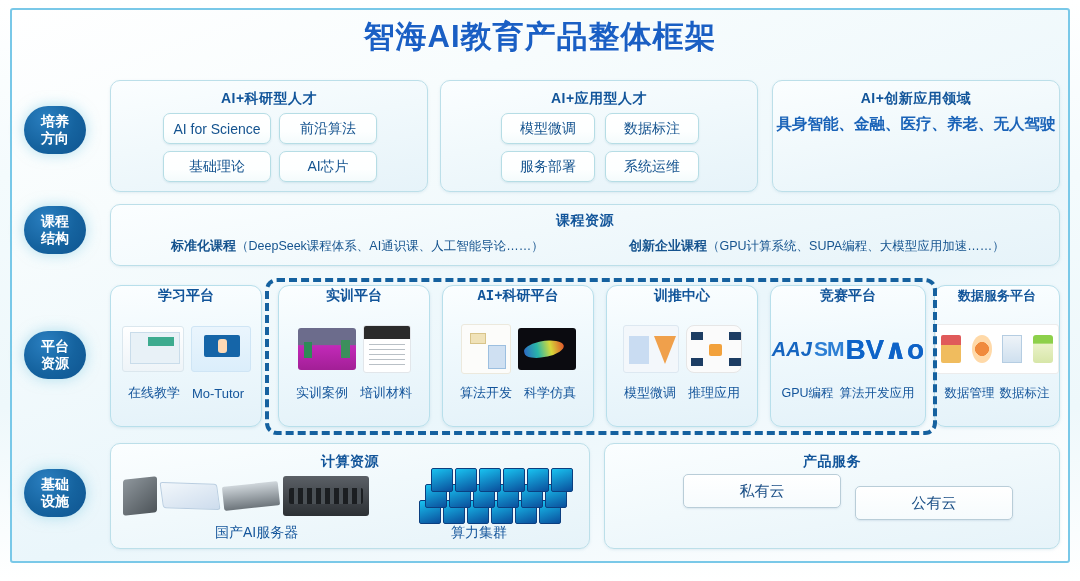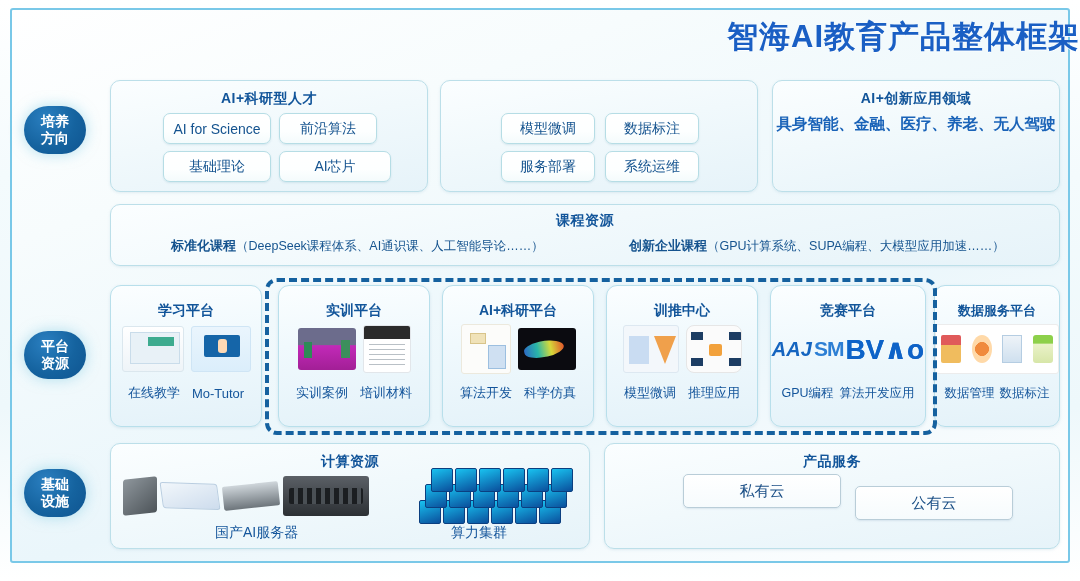--- a/index.html
+++ b/index.html
@@ -18,21 +18,21 @@
     position: absolute;
     left: 10px; top: 8px; right: 10px; bottom: 18px;
     border: 2px solid #79c8e8;
     border-radius: 3px;
     background: linear-gradient(160deg,#ffffff 0%,#f7fcfd 25%,#eaf6fb 60%,#ffffff 100%);
   }
   
   .title {
     position: absolute;
     left: 0; right: 0; top: 16px;
-    text-align: right;
+    text-align: center;
     font-size: 31px;
     font-weight: bold;
     color: #1a5fc4;
     letter-spacing: 1px;
     text-shadow: 0 1px 0 rgba(255,255,255,.8);
   }
   
   .pill {
     position: absolute;
     width: 62px; height: 48px;
@@ -90,24 +90,25 @@
   
   .pcard {
     position: absolute;
     top: 285px; height: 142px;
     border: 1px solid #b8dfeb;
     border-radius: 11px;
     background: linear-gradient(175deg,#fbfeff 0%,#f0f9fd 40%,#e4f2f9 100%);
     box-shadow: 0 1px 3px rgba(140,180,200,.25);
   }
   .pcard .ptitle {
-    margin-top: 16px;
+    margin-top: 1px;
     text-align: center;
     font-size: 14px; font-weight: bold;
     color: #12559a;
+    font-family: Liberation Mono, monospace;
   }
   .pcard .thumbs {
     position: absolute; left: 0; right: 0; top: 32px; height: 62px;
     display: flex; align-items: center; justify-content: center; gap: 7px;
   }
   .pcard .labels {
     position: absolute; left: 0; right: 0; bottom: 24px;
     display: flex; align-items: center; justify-content: center; gap: 12px;
     font-size: 13px; color: #14559b;
   }
@@ -197,24 +198,25 @@
   <div class="pill" style="left:24px; top:106px;">
     <span>培养</span>
     <span>方向</span>
   </div>
 
   <div class="panel" style="left:110px; top:80px; width:318px; height:112px;">
     <div class="panel-title" style="margin-top:9px;">AI+科研型人才</div>
     <div class="subbox" style="left:52px; top:32px; width:108px; height:31px;">AI for Science</div>
     <div class="subbox" style="left:168px; top:32px; width:98px; height:31px;text-align:right;">前沿算法</div>
     <div class="subbox" style="left:52px; top:70px; width:108px; height:31px;">基础理论</div>
-    <div class="subbox" style="left:168px; top:70px; width:112px; height:31px;">AI芯片</div>
+    <div class="subbox" style="left:168px; top:70px; width:98px; height:31px;">AI芯片</div>
   </div>
 
   <div class="panel" style="left:440px; top:80px; width:318px; height:112px;">
+    <div class="panel-title" style="margin-top:9px;">AI+应用型人才</div>
     <div class="subbox" style="left:60px; top:32px; width:94px; height:31px;">模型微调</div>
     <div class="subbox" style="left:164px; top:32px; width:94px; height:31px;">数据标注</div>
     <div class="subbox" style="left:60px; top:70px; width:94px; height:31px;">服务部署</div>
     <div class="subbox" style="left:164px; top:70px; width:94px; height:31px;">系统运维</div>
   </div>
 
   <div class="panel" style="left:772px; top:80px; width:288px; height:112px;">
     <div class="panel-title" style="margin-top:9px;">AI+创新应用领域</div>
     <div class="domain-text" style="top:33px;">具身智能、金融、医疗、养老、无人驾驶</div>
     <div class="dpic dp-robot"></div>
@@ -224,20 +226,24 @@
       <span class="nd" style="left:16px;top:6px;width:11px;height:11px;"></span>
       <span class="nd" style="left:20px;top:26px;width:8px;height:8px;"></span>
       <span class="nd" style="left:34px;top:14px;width:9px;height:9px;"></span>
       <span class="nd" style="left:46px;top:4px;width:7px;height:7px;"></span>
       <span class="nd" style="left:50px;top:24px;width:10px;height:10px;"></span>
       <span class="nd" style="left:32px;top:31px;width:6px;height:6px;"></span>
     </div>
     <div class="dpic dp-fac"></div>
   </div>
 
+  <div class="pill" style="left:24px; top:206px;">
+    <span>课程</span>
+    <span>结构</span>
+  </div>
 
   <div class="panel" style="left:110px; top:204px; width:950px; height:62px;">
     <div class="panel-title" style="margin-top:7px;">课程资源</div>
     <div class="course-line" style="left:60px; top:32px;">
       <b>标准化课程</b><span>（DeepSeek课程体系、AI通识课、人工智能导论……）</span>
     </div>
     <div class="course-line" style="left:518px; top:32px;">
       <b>创新企业课程</b><span>（GPU计算系统、SUPA编程、大模型应用加速……）</span>
     </div>
   </div>

